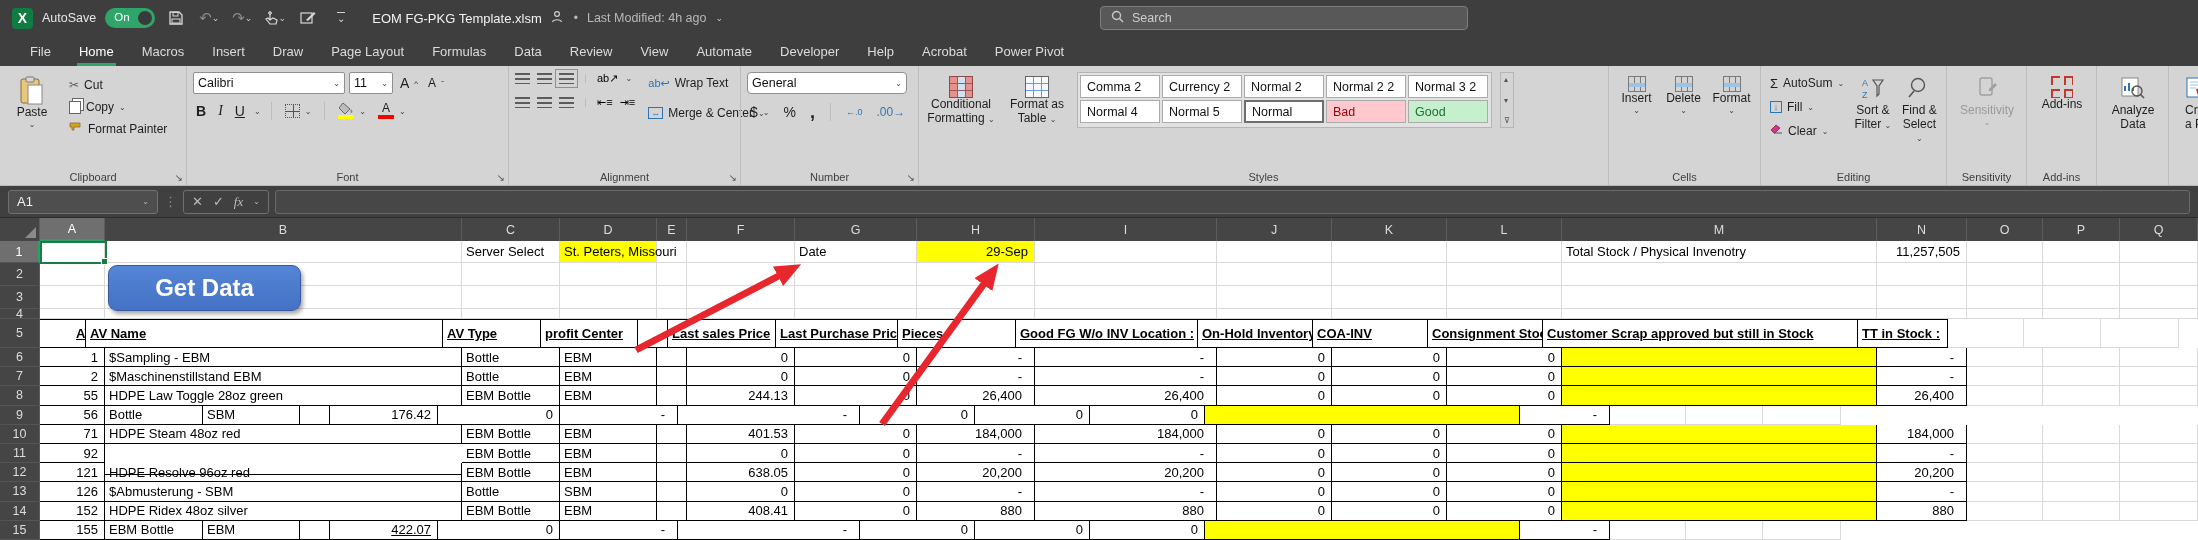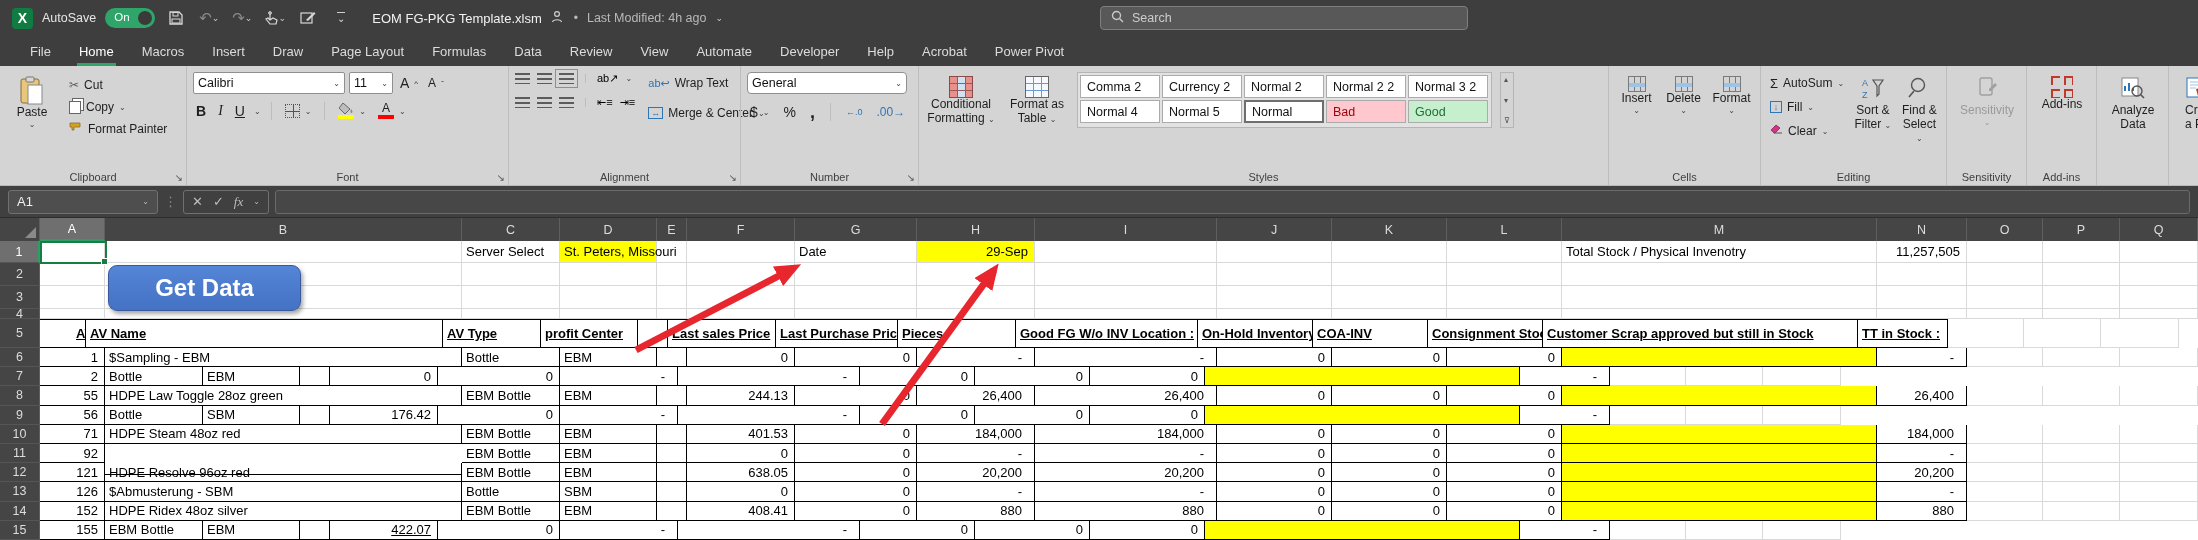--- a/index.html
+++ b/index.html
@@ -621,20 +621,21 @@
         <div class="cell tb r" style="width: 115px;">0</div>
         <div class="cell tb yellow" style="width: 315px;"></div>
         <div class="cell tb acct" style="width: 90px;">-</div>
         <div class="cell" style="width: 76px;"></div>
         <div class="cell" style="width: 77px;"></div>
         <div class="cell" style="width: 78px;"></div>
       </div>
       <div class="row" style="height: 19.2px;">
         <div class="rowhdr">7</div>
         <div class="cell tb r" style="width: 65px;">2</div>
+        <div class="cell tb" style="width: 357px;">$Maschinenstillstand EBM</div>
         <div class="cell tb" style="width: 98px;">Bottle</div>
         <div class="cell tb" style="width: 97px;">EBM</div>
         <div class="cell tb" style="width: 30px;"></div>
         <div class="cell tb r" style="width: 108px;">0</div>
         <div class="cell tb r" style="width: 122px;">0</div>
         <div class="cell tb acct" style="width: 118px;">-</div>
         <div class="cell tb acct" style="width: 182px;">-</div>
         <div class="cell tb r" style="width: 115px;">0</div>
         <div class="cell tb r" style="width: 115px;">0</div>
         <div class="cell tb r" style="width: 115px;">0</div>

